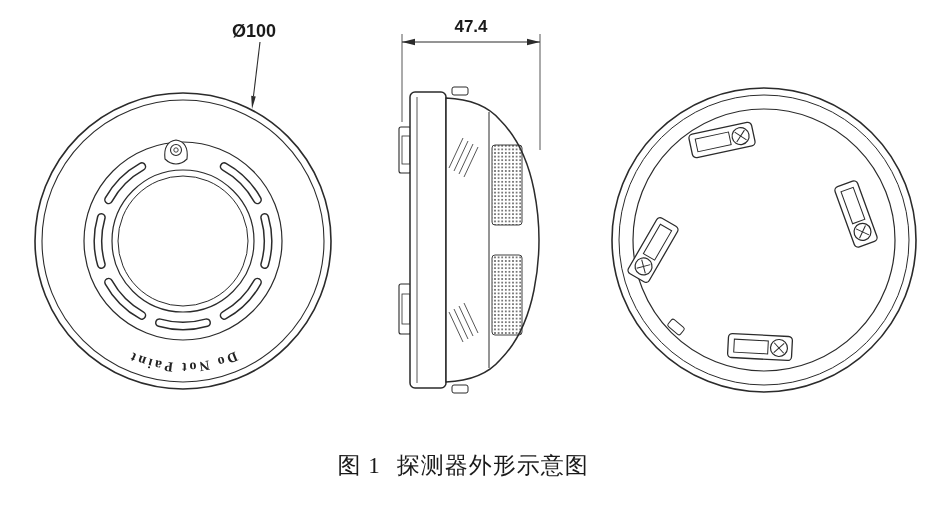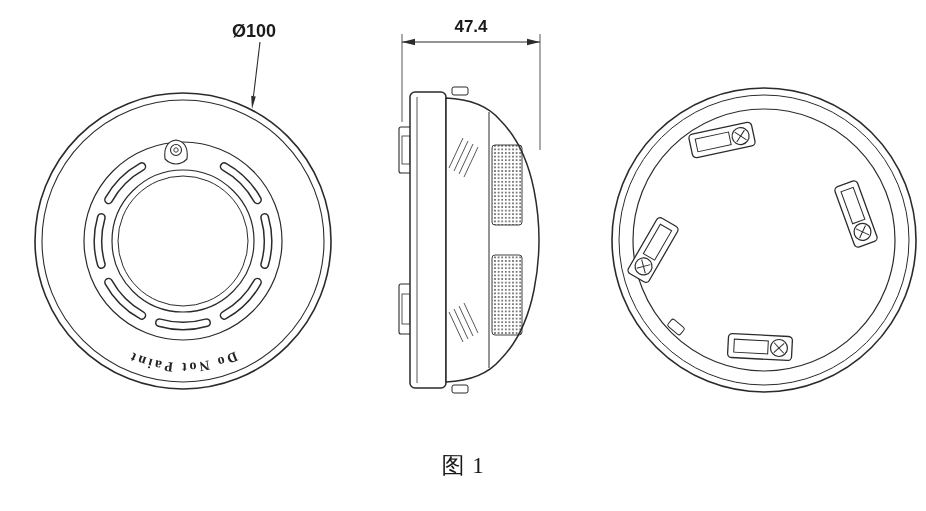--- a/index.html
+++ b/index.html
@@ -156,14 +156,15 @@
     <use href="#mountClip" transform="translate(760,347) rotate(3)"></use>
 
     <g transform="translate(676,327) rotate(40)">
       <rect x="-8" y="-4.5" width="16" height="9" rx="2" fill="#ffffff" stroke="#2b2b2b" stroke-width="1"></rect>
     </g>
   </g>
 </svg>
 
 <div class="caption">
   <span>图 1</span>
+  <span>探测器外形示意图</span>
 </div>
 </div>
 
 </body></html>

